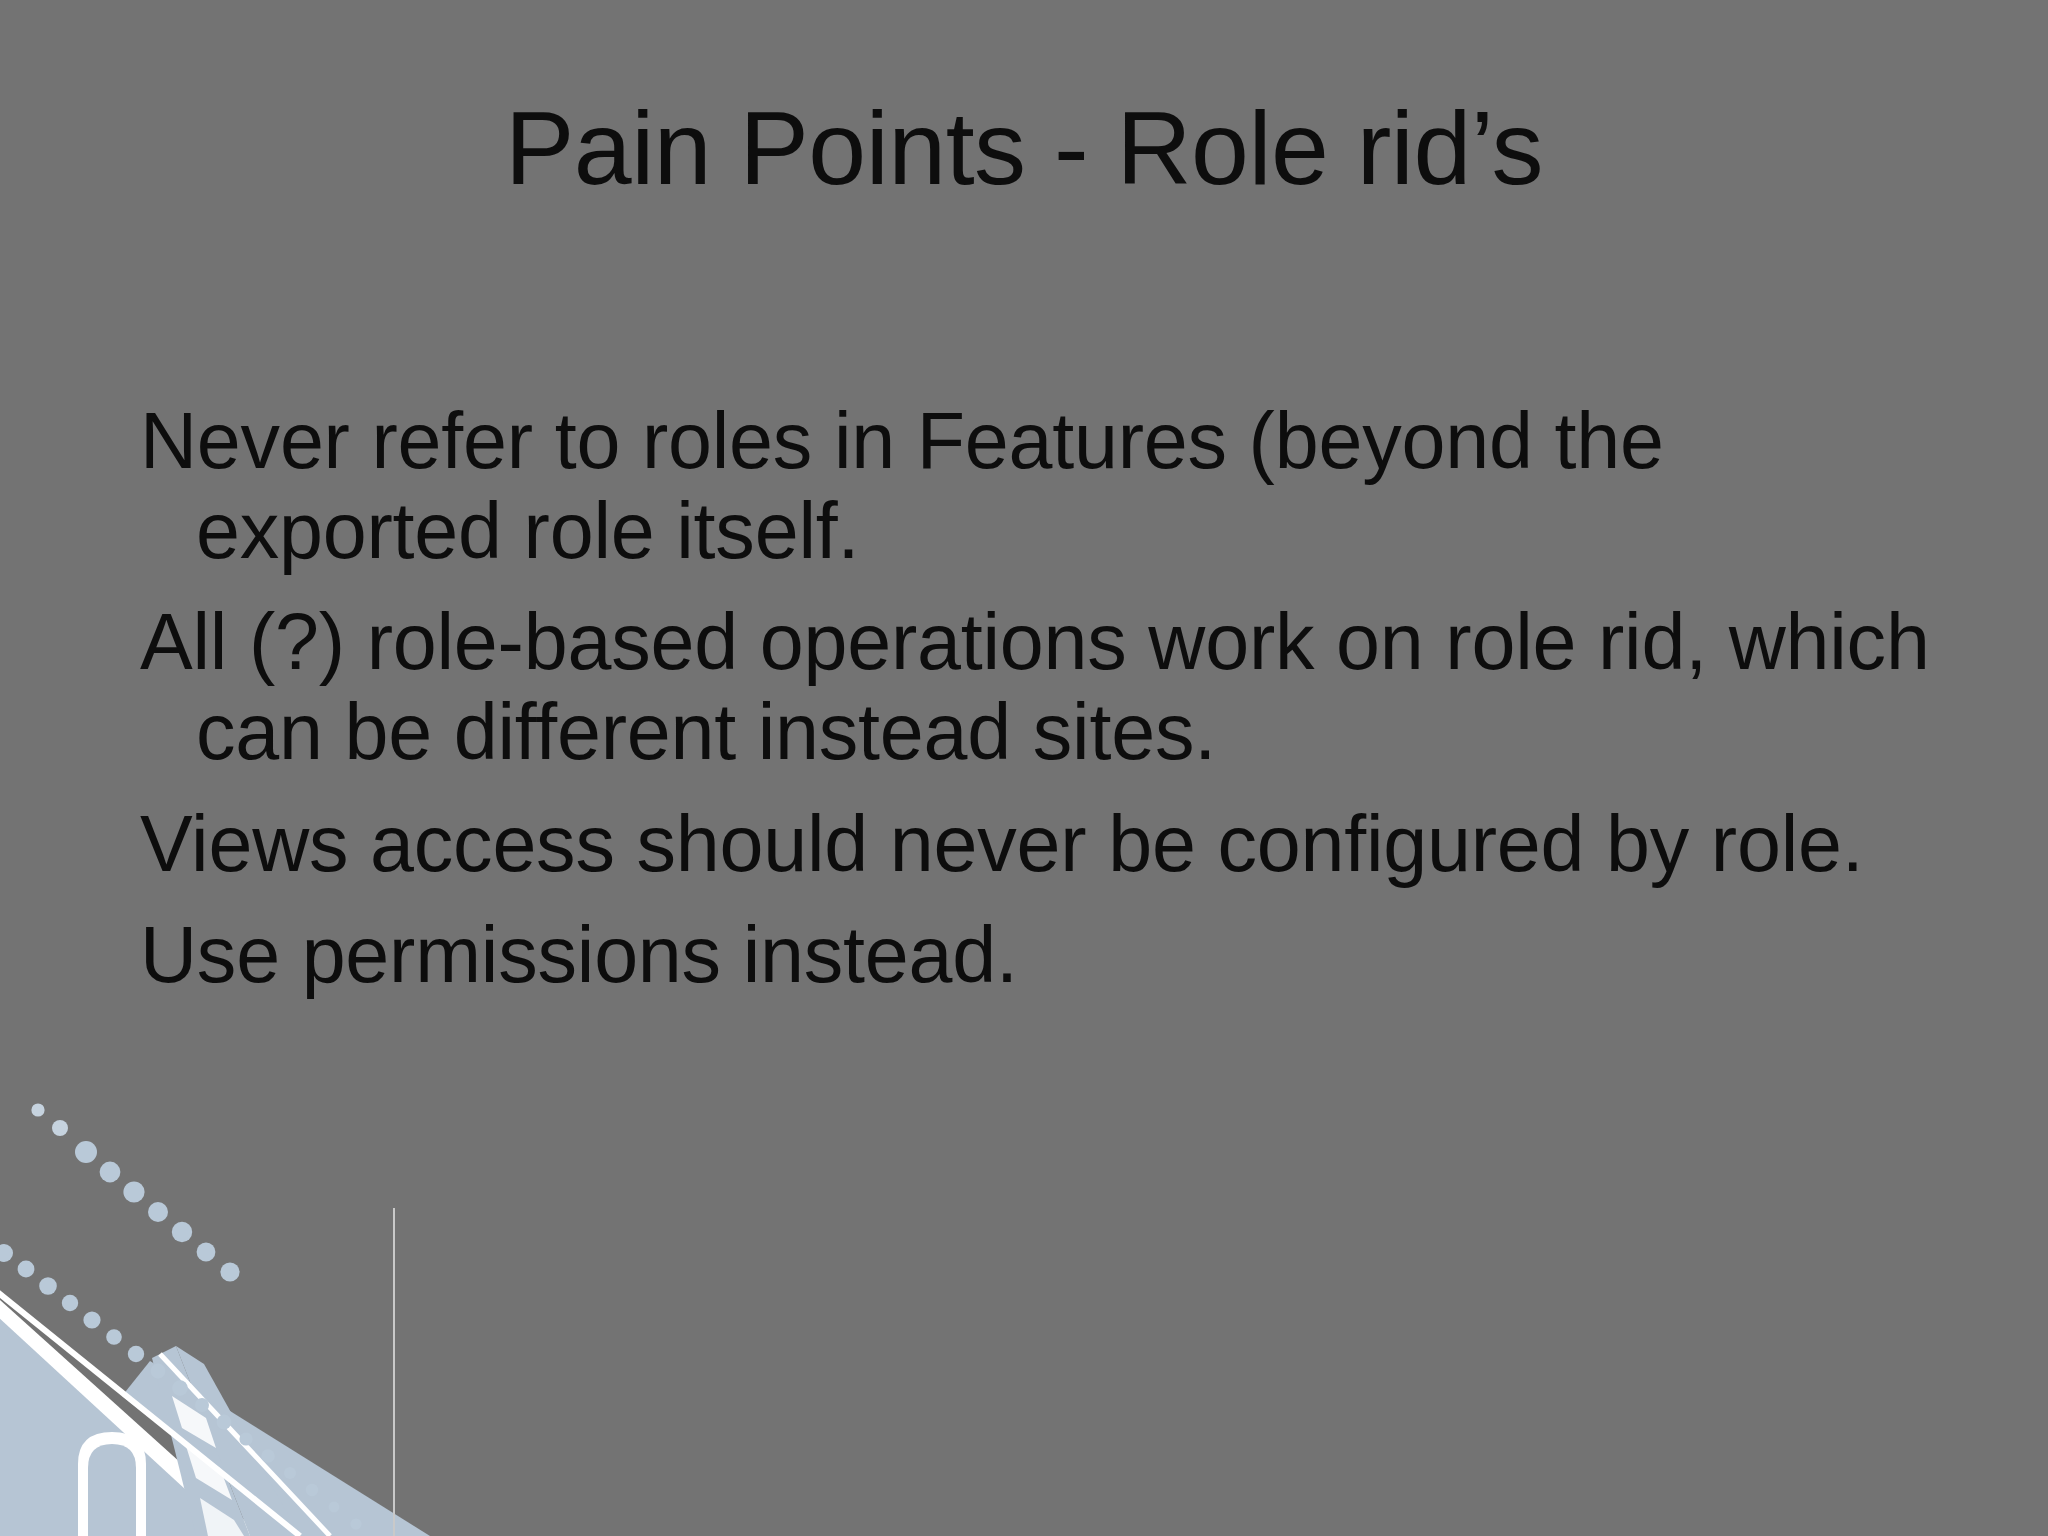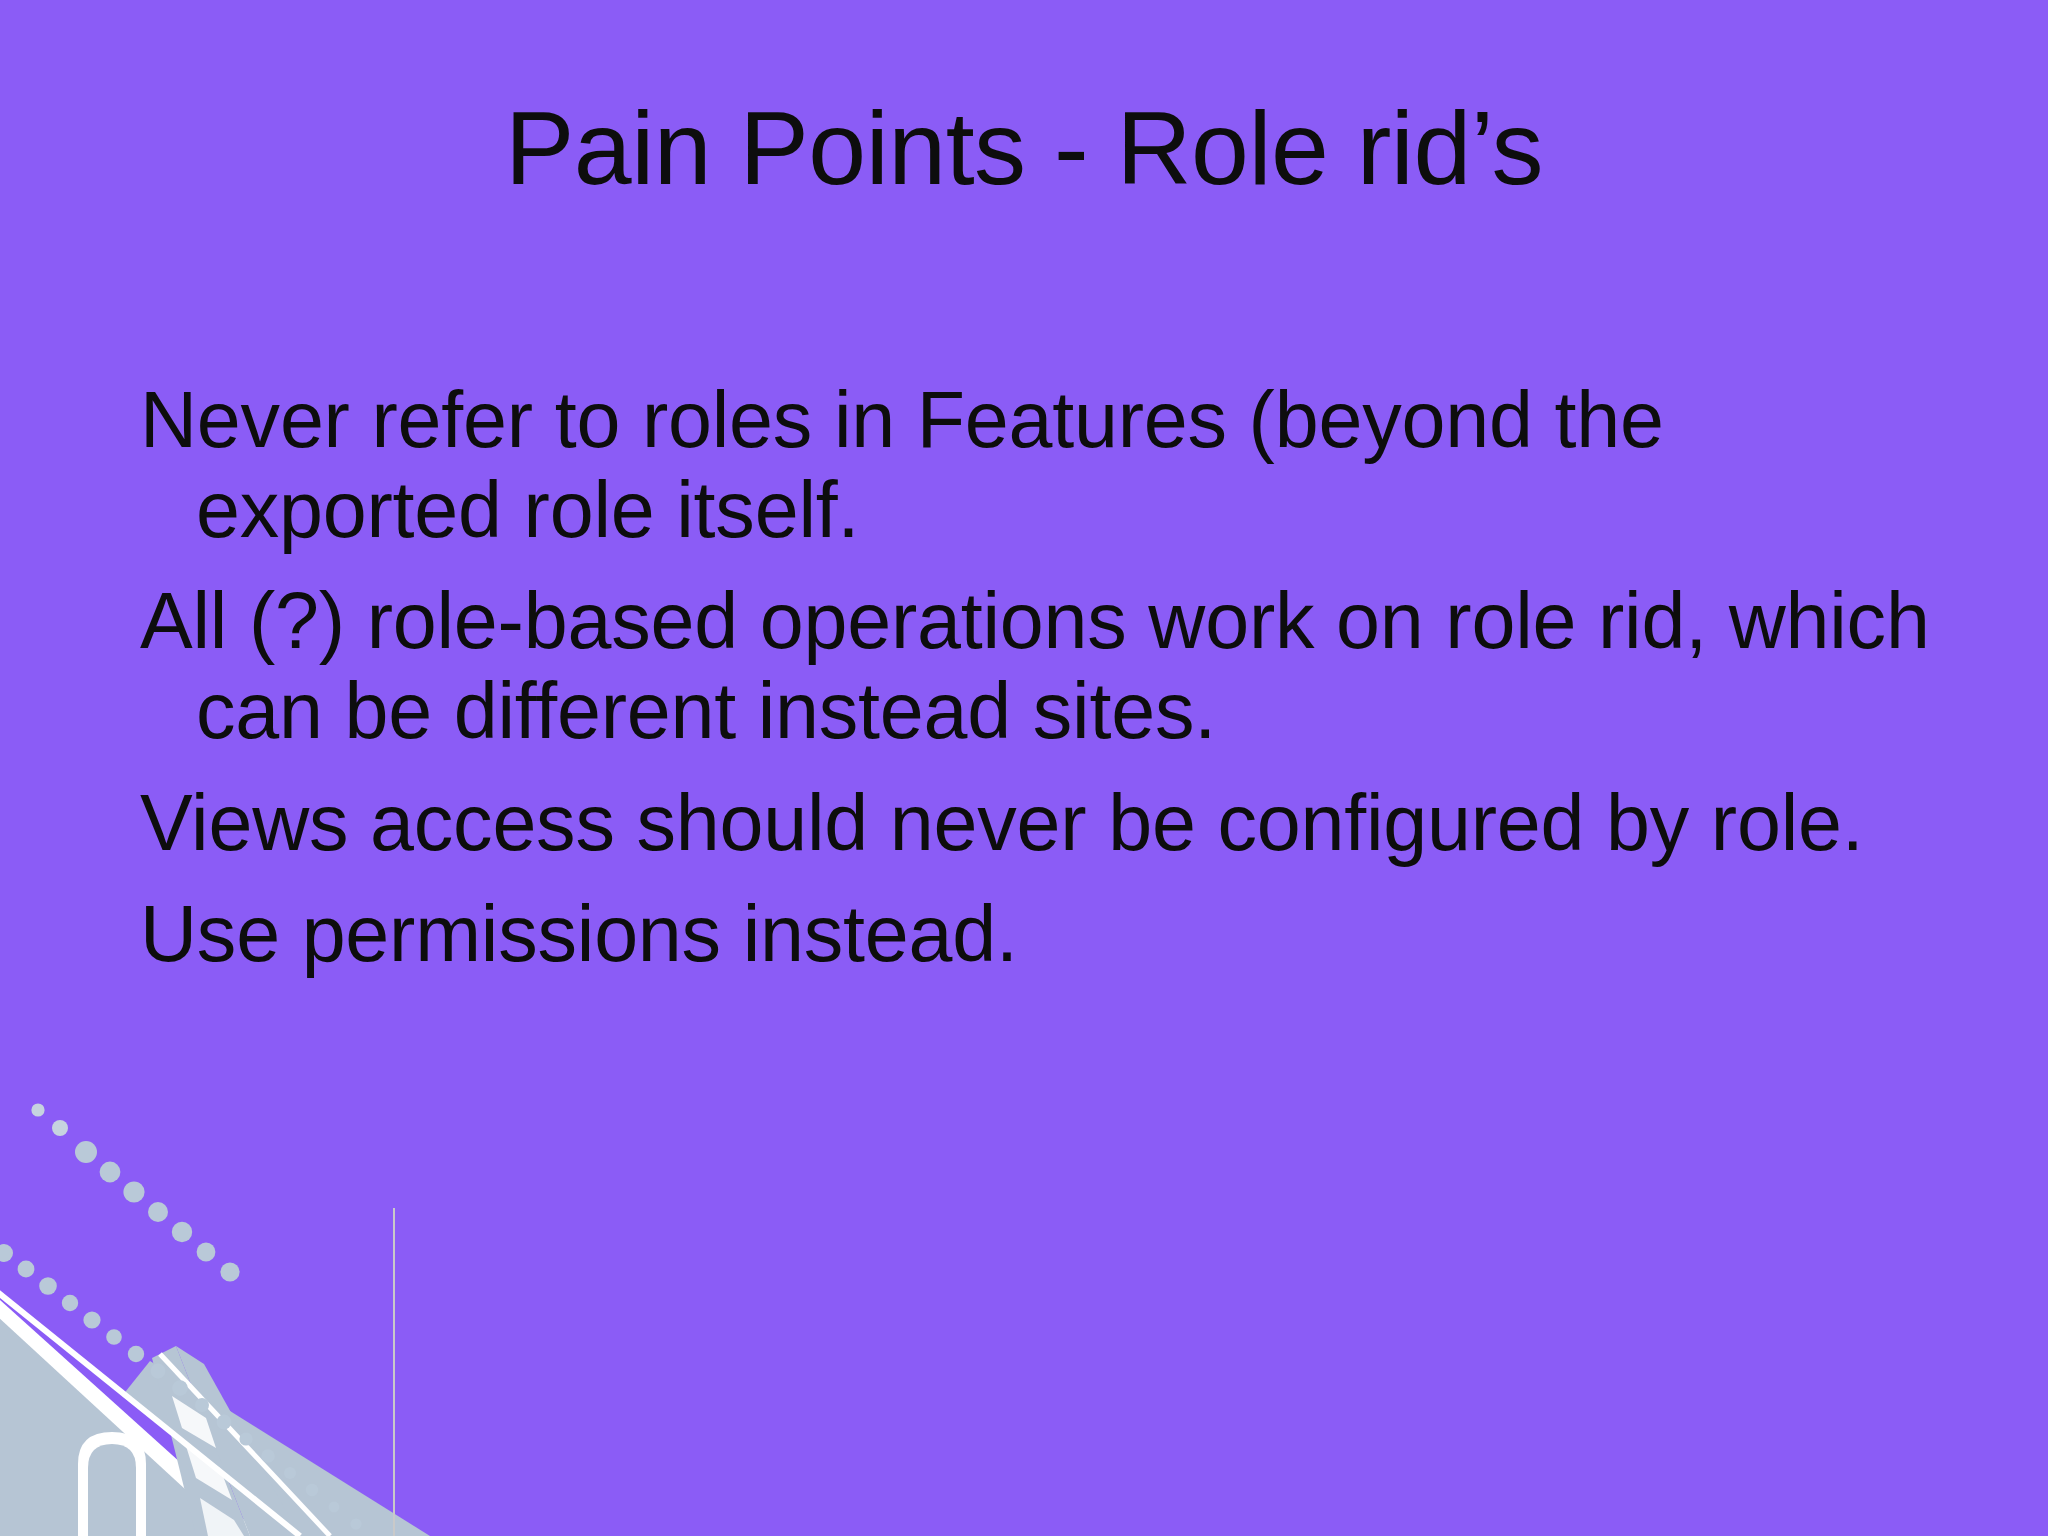--- a/index.html
+++ b/index.html
@@ -11,21 +11,21 @@
     height: 1536px;
     background: #ffffff;
     font-family: "Liberation Sans", sans-serif;
     overflow: hidden;
   }
 
   .slide {
     position: relative;
     width: 2048px;
     height: 1536px;
-    background: #8b5cf6;
+    background: #737373;
     overflow: hidden;
   }
 
   
   .decor {
     position: absolute;
     left: 0;
     bottom: 0;
     width: 430px;
     height: 440px;
@@ -57,21 +57,21 @@
     color: #0d0d0d;
     font-weight: 400;
     letter-spacing: -0.5px;
     z-index: 3;
   }
 
   
   .body {
     position: absolute;
     left: 140px;
-    top: 375px;
+    top: 396px;
     width: 1790px;
     z-index: 3;
   }
   .bullet {
     color: #0d0d0d;
     font-size: 79px;
     line-height: 1.135;
     font-weight: 400;
     margin: 0 0 22px 0;
     padding-left: 56px;

